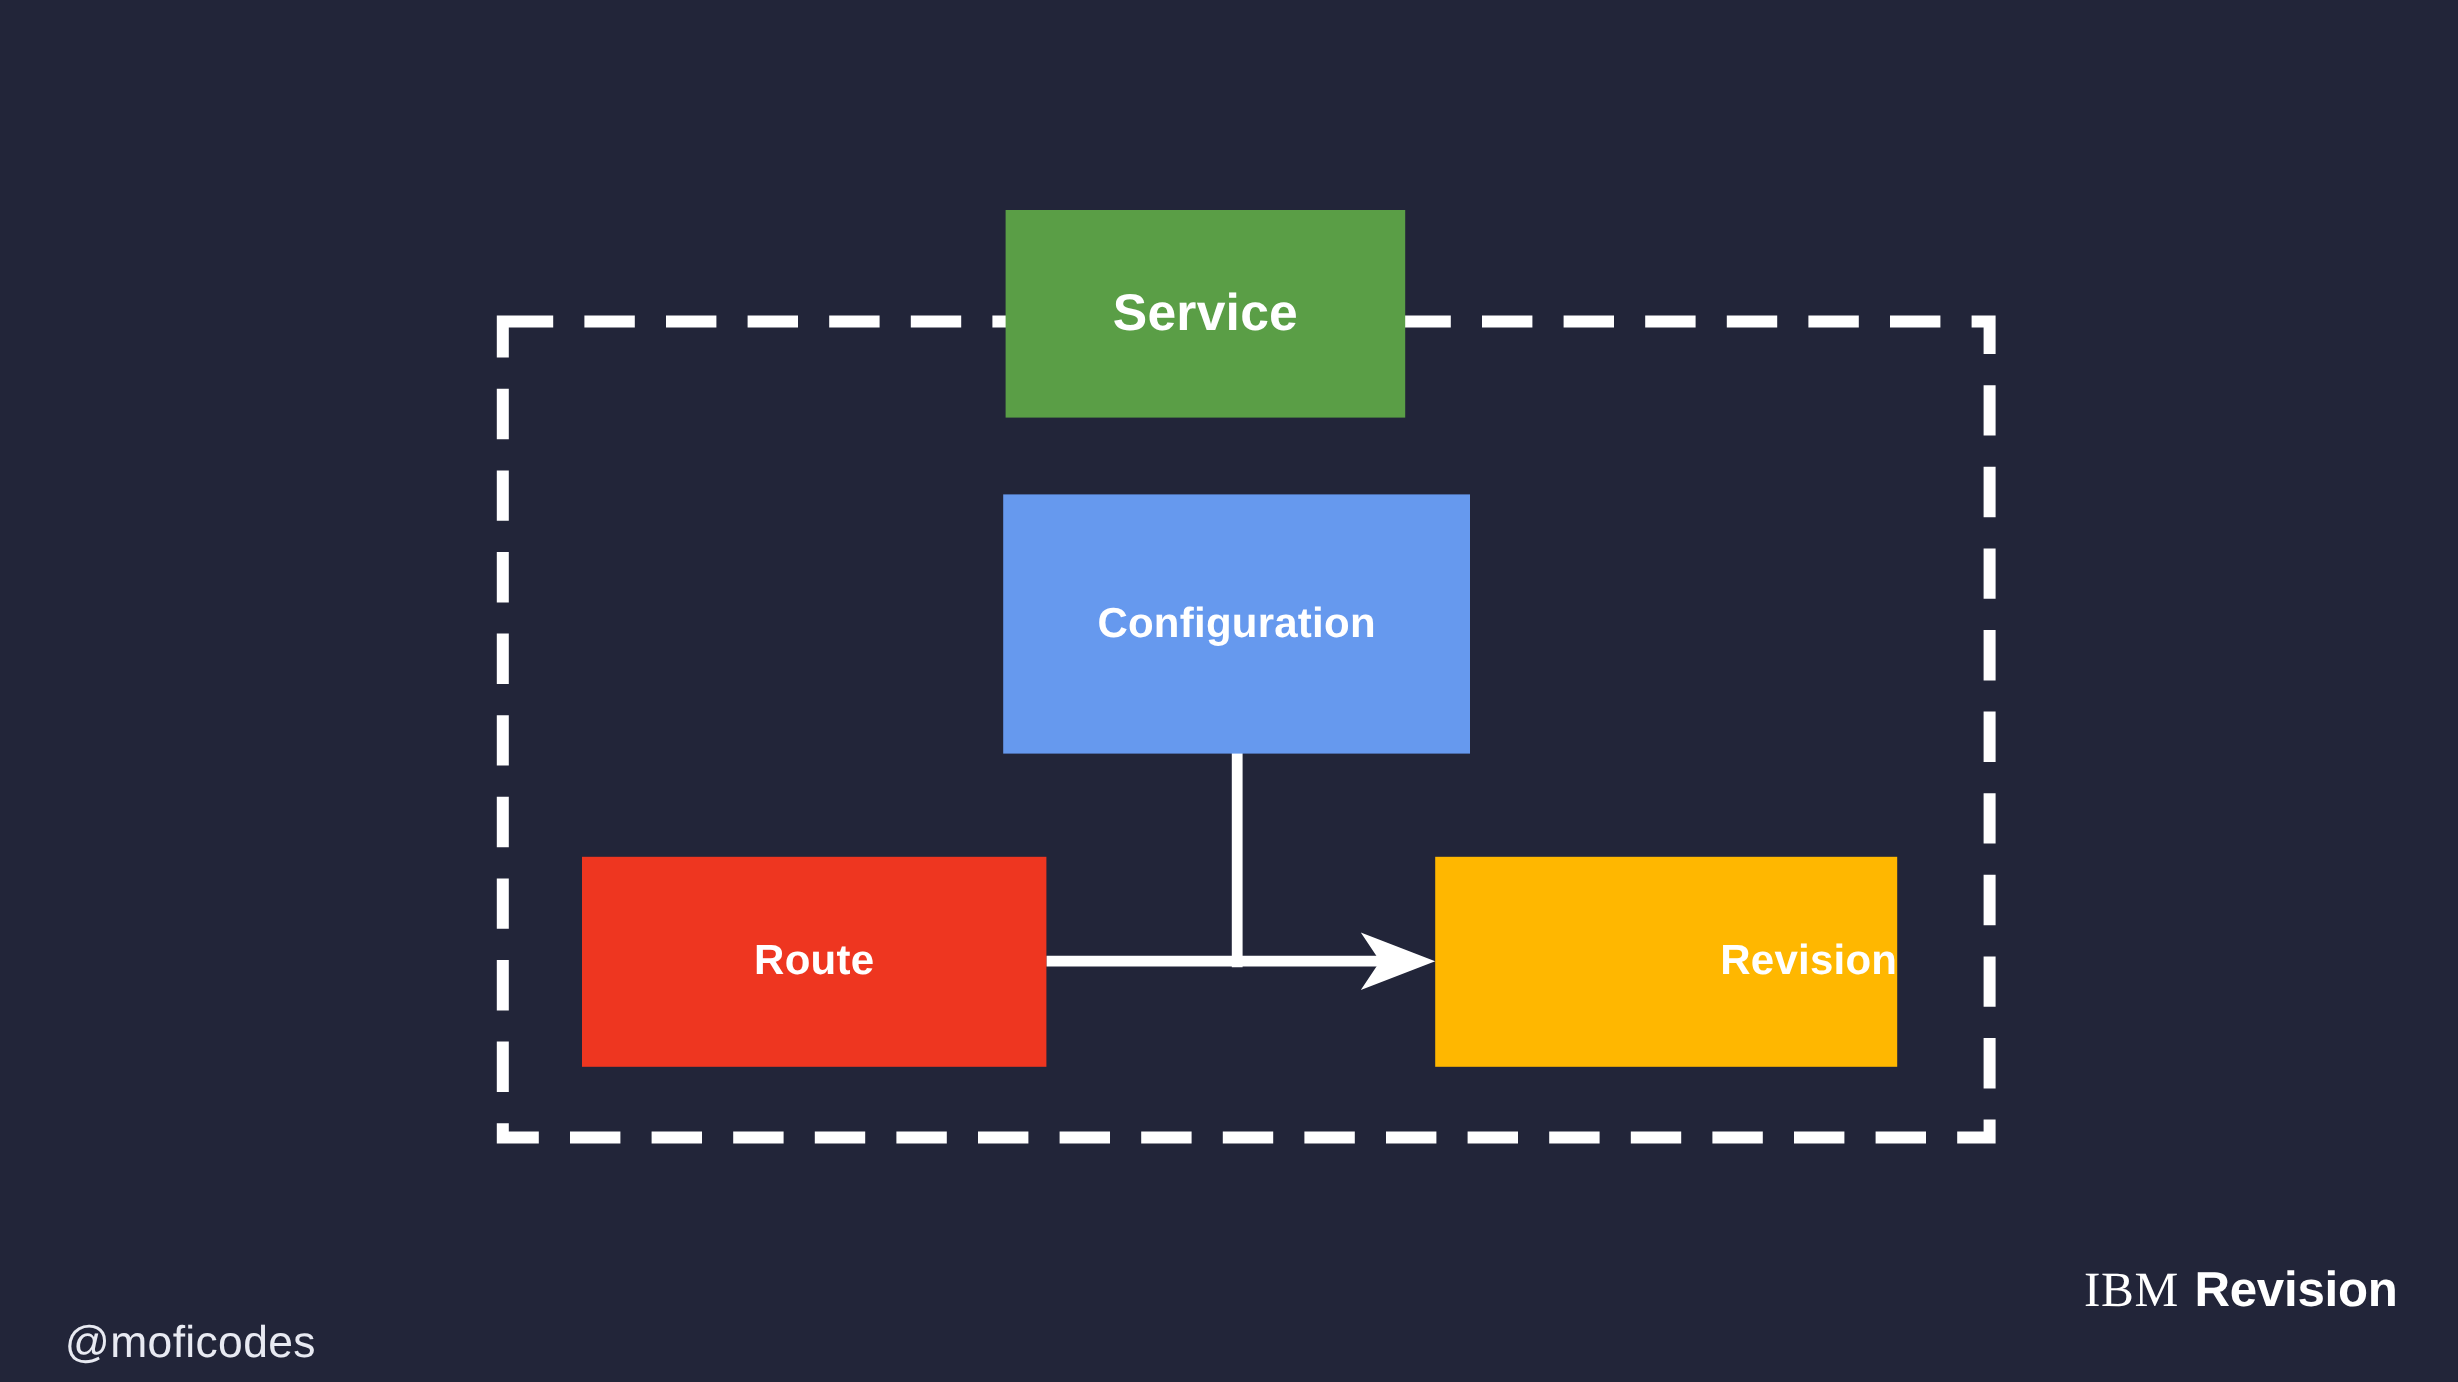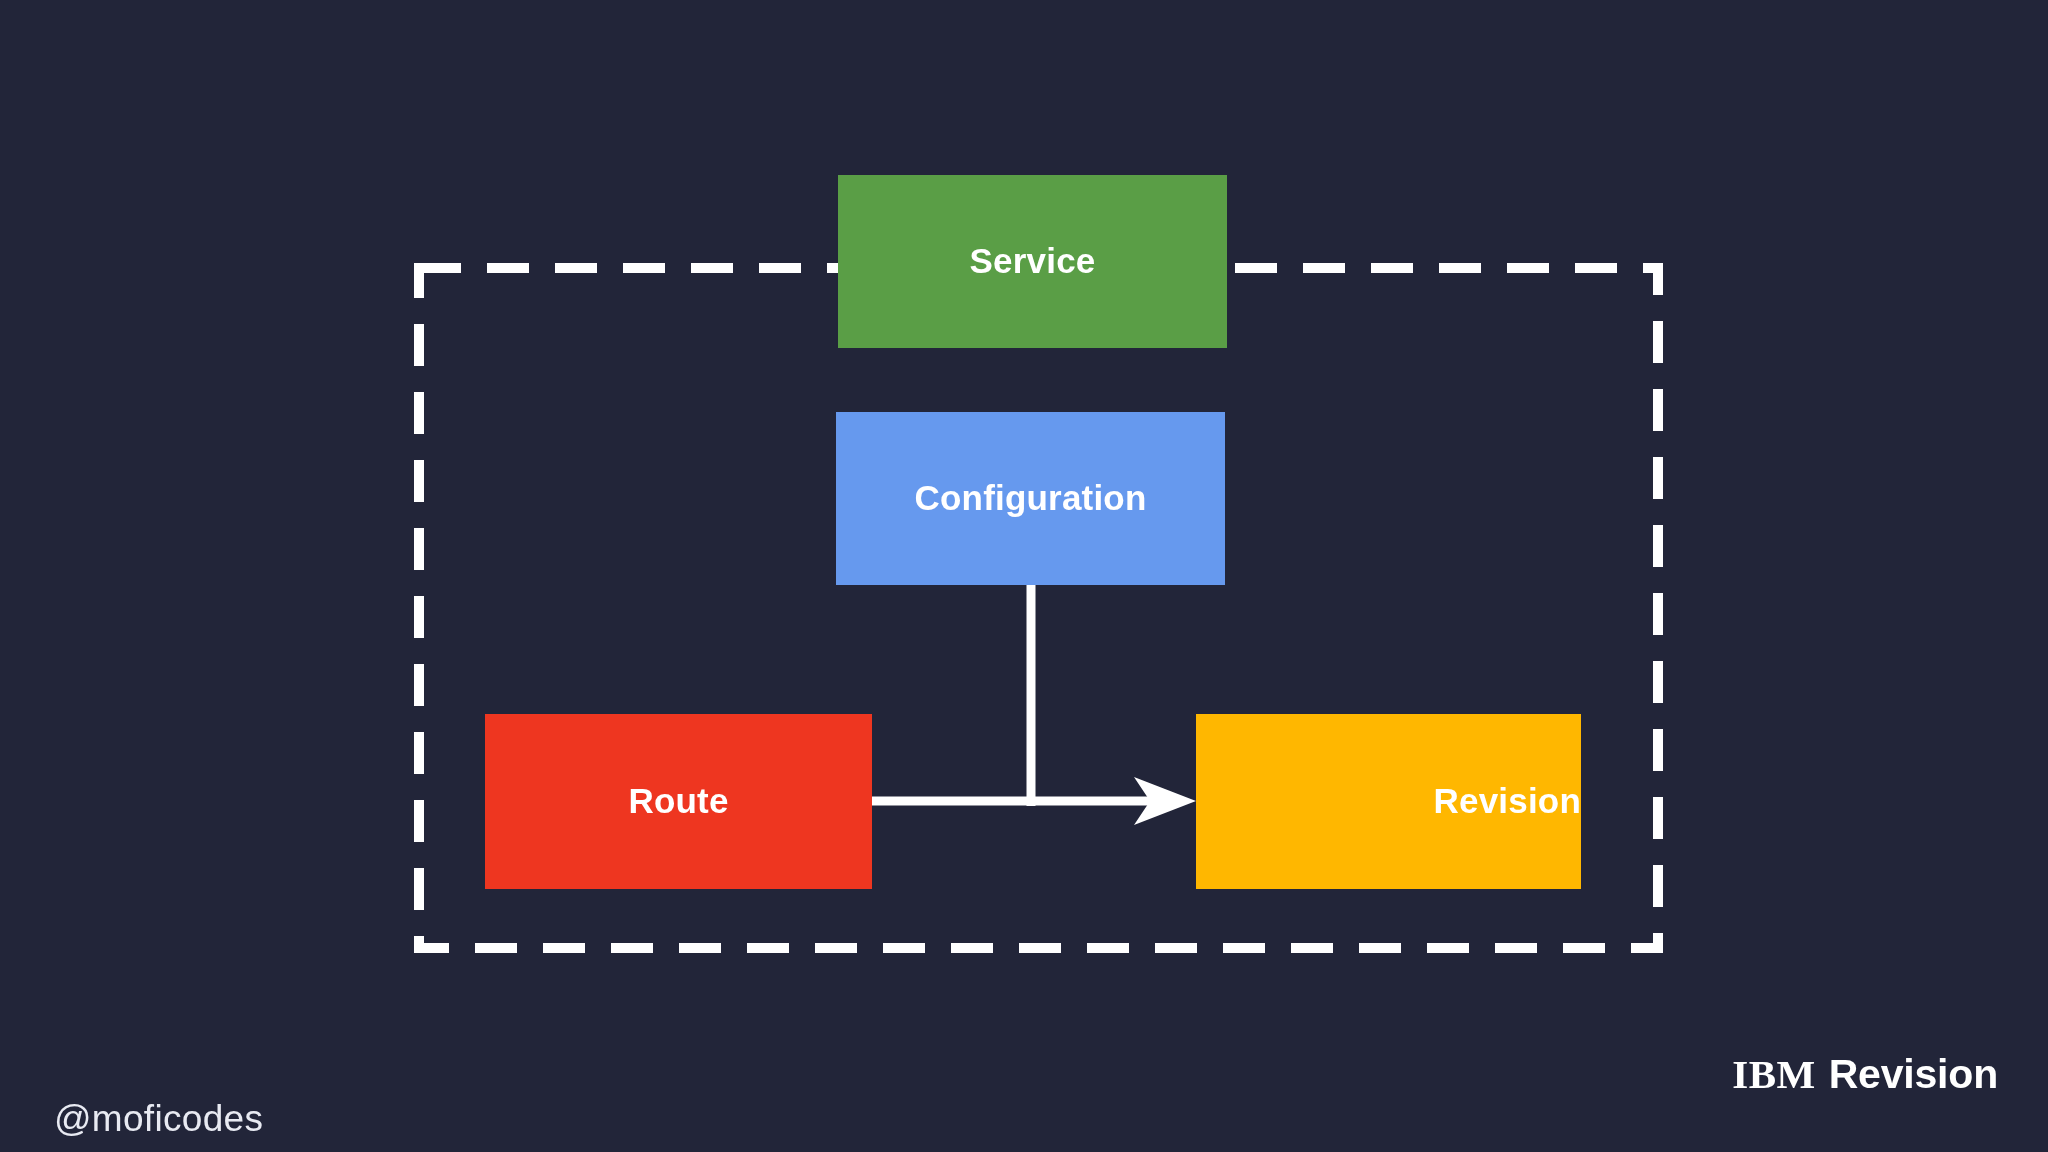--- a/index.html
+++ b/index.html
@@ -51,30 +51,30 @@
     color: #ffffff;
     font-weight: bold;
     letter-spacing: 0.2px;
     text-align: center;
     line-height: 1.1;
     user-select: none;
   }
   .node-service {
     left: 838px;
     top: 175px;
-    width: 389px;
+    width: 333px;
     height: 173px;
     background: #5a9e46;
-    font-size: 35px;
+    font-size: 43px;
   }
   .node-configuration {
     left: 836px;
     top: 412px;
     width: 389px;
-    height: 173px;
+    height: 216px;
     background: #6699ee;
     font-size: 35px;
   }
   .node-route {
     left: 485px;
     top: 714px;
     width: 387px;
     height: 175px;
     background: #ee3620;
     font-size: 35px;
@@ -106,21 +106,21 @@
     right: 50px;
     top: 1050px;
     display: flex;
     align-items: baseline;
     gap: 13px;
     white-space: nowrap;
   }
   .ibm-mark {
     font-family: "Liberation Serif", serif;
     font-size: 41px;
-    font-weight: 700;
+    font-weight: 400;
     color: #ffffff;
     letter-spacing: 0.5px;
   }
   .ibm-word {
     font-size: 41px;
     font-weight: bold;
     color: #ffffff;
     letter-spacing: -0.2px;
   }
 </style>

